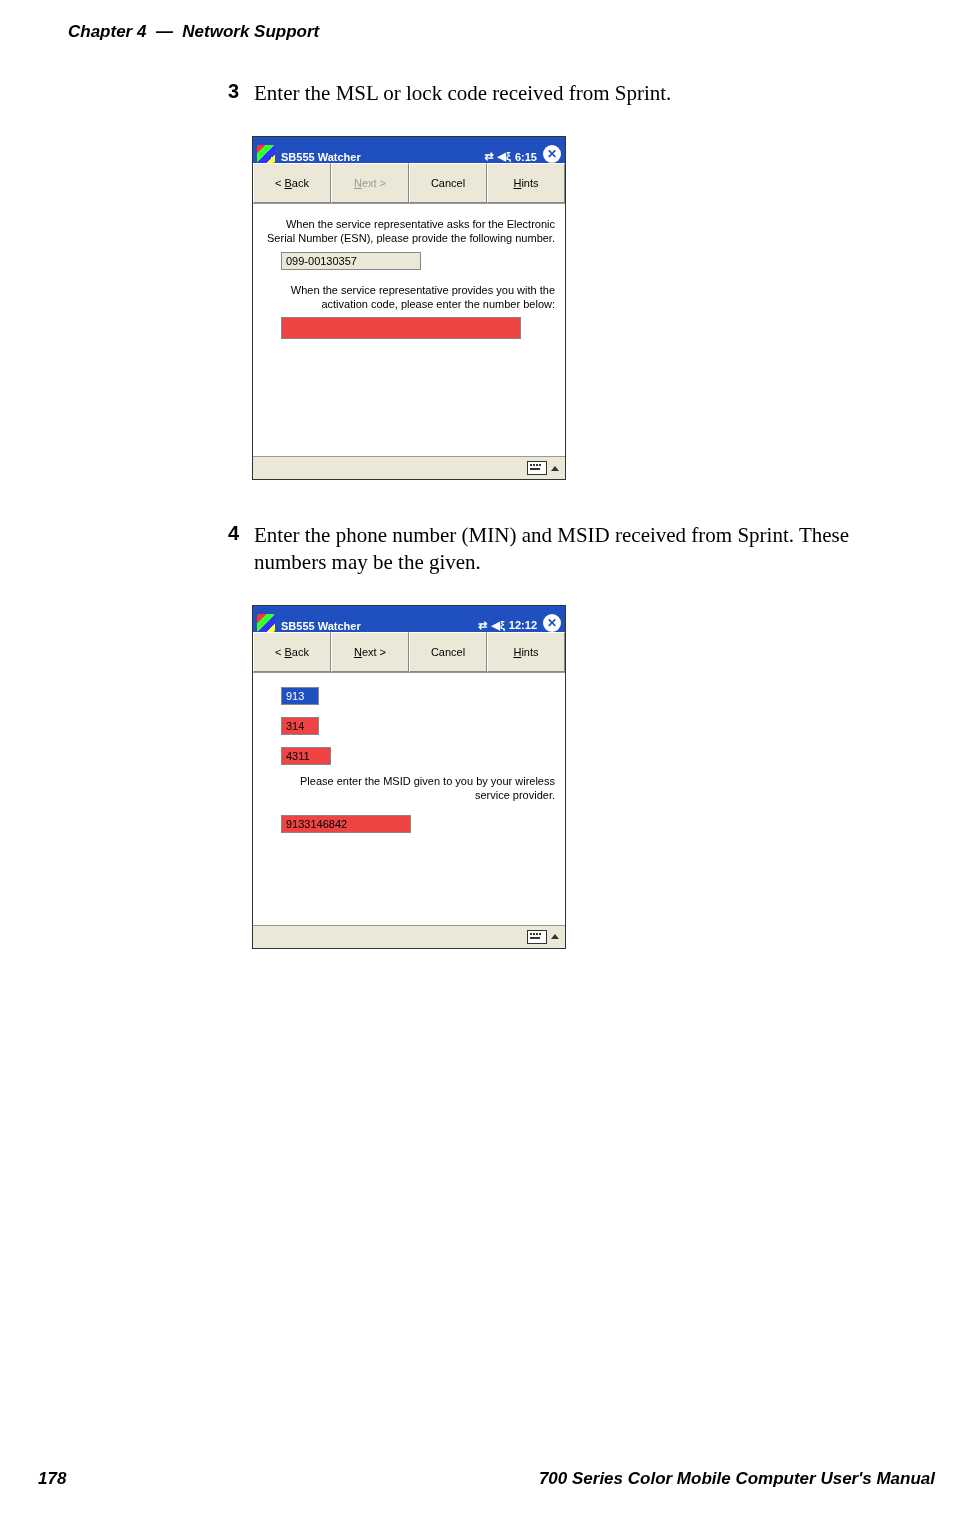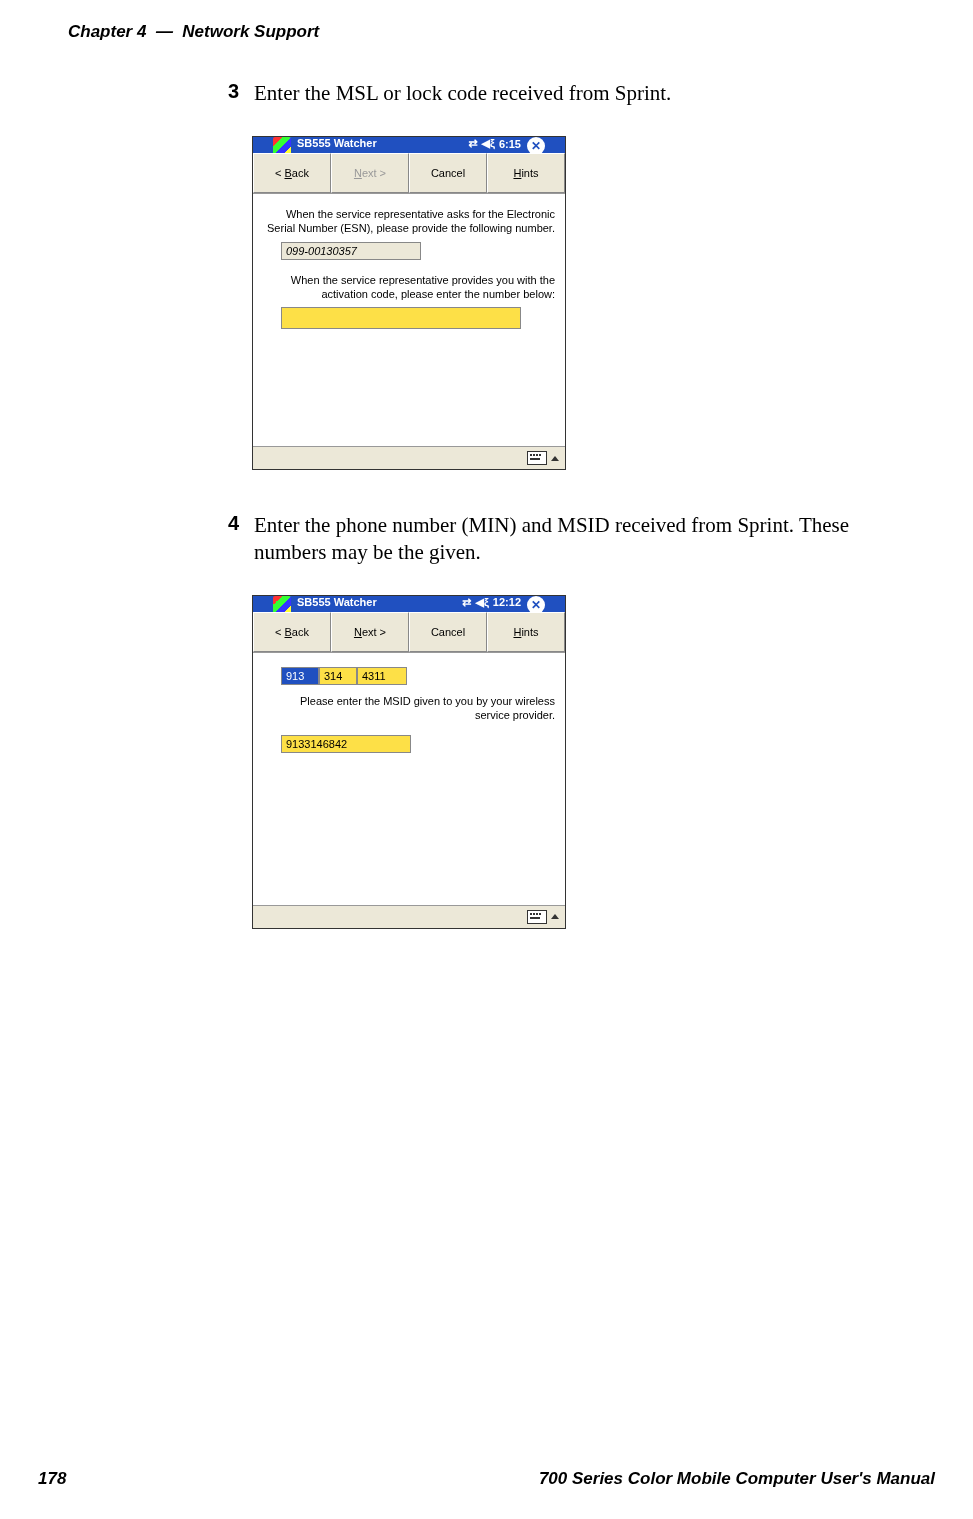--- a/index.html
+++ b/index.html
@@ -61,24 +61,24 @@
     width: 312px;
     margin: 24px 0 42px 24px;
     border: 1px solid #333;
     background: #fff;
     font-family: "Tahoma", Arial, sans-serif;
     font-size: 11px;
   }
   .titlebar {
     background: #2050c0;
     color: #fff;
-    height: 16px;
+    height: 26px;
     display: flex;
-    align-items: flex-start;
-    padding: 0 20px;
+    align-items: flex-end;
+    padding: 0 4px;
     font-weight: bold;
   }
   .titlebar .winlogo {
     width: 18px; height: 18px;
     background: linear-gradient(135deg,#f33 0 25%,#3f3 25% 50%,#33f 50% 75%,#ff3 75% 100%);
     border-radius: 2px;
     margin-right: 6px;
   }
   .titlebar .spacer { flex: 1; }
   .titlebar .statusicons { display: flex; align-items: center; gap: 4px; font-size: 11px; }
@@ -109,21 +109,21 @@
   .body {
     padding: 8px 10px 4px 10px;
     min-height: 240px;
   }
   .body p { margin: 6px 0; line-height: 1.25; text-align: right; }
   .txt {
     font-family: "Tahoma", Arial, sans-serif;
     font-size: 11px;
     border: 1px solid #888;
     padding: 2px 4px;
-    background: #fde047;
+    background: #ef4444;
     display: inline-block;
   }
   .txt.readonly { background: #ece8d8; }
   .bottombar {
     background: #ece8d8;
     border-top: 1px solid #999;
     height: 22px;
     display: flex;
     align-items: center;
     justify-content: flex-end;
@@ -140,21 +140,21 @@
       linear-gradient(#333,#333) 11px 2px/2px 2px no-repeat,
       linear-gradient(#333,#333) 2px 6px/10px 2px no-repeat,
       #fff;
   }
   .uparrow {
     width: 0; height: 0;
     border-left: 4px solid transparent;
     border-right: 4px solid transparent;
     border-bottom: 5px solid #333;
   }
-  .inputs-row { display: flex; gap: 0; margin: 6px 0 10px 18px; }
+  .inputs-row { display: flex; gap: 12px; margin: 6px 0 10px 18px; flex-direction: column; }
   .inputs-row .txt.sel { background: #2050c0; color: #fff; }
 </style>
 </head>
 <body>
 
 <div class="header">
   <span>Chapter 4</span>
   &nbsp;<span>—</span>&nbsp;
   <span>Network Support</span>
 </div>
@@ -180,21 +180,21 @@
     </div>
     <div class="toolbar">
       <button>&lt; <span class="ul">B</span>ack</button>
       <button class="disabled"><span class="ul">N</span>ext &gt;</button>
       <button>Cancel</button>
       <button><span class="ul">H</span>ints</button>
     </div>
     <div class="body">
       <p>When the service representative asks for the Electronic Serial Number (ESN), please provide the following number.</p>
       <div style="margin-left:18px;">
-        <span class="txt readonly" style="width:130px;font-style:italic;">099-00130357</span>
+        <span class="txt readonly" style="width:130px;">099-00130357</span>
       </div>
       <p style="margin-top:14px;">When the service representative provides you with the activation code, please enter the number below:</p>
       <div style="margin-left:18px;">
         <span class="txt" style="width:230px;height:16px;"></span>
       </div>
     </div>
     <div class="bottombar">
       <div class="kbd-icon"></div>
       <div class="uparrow"></div>
     </div>

